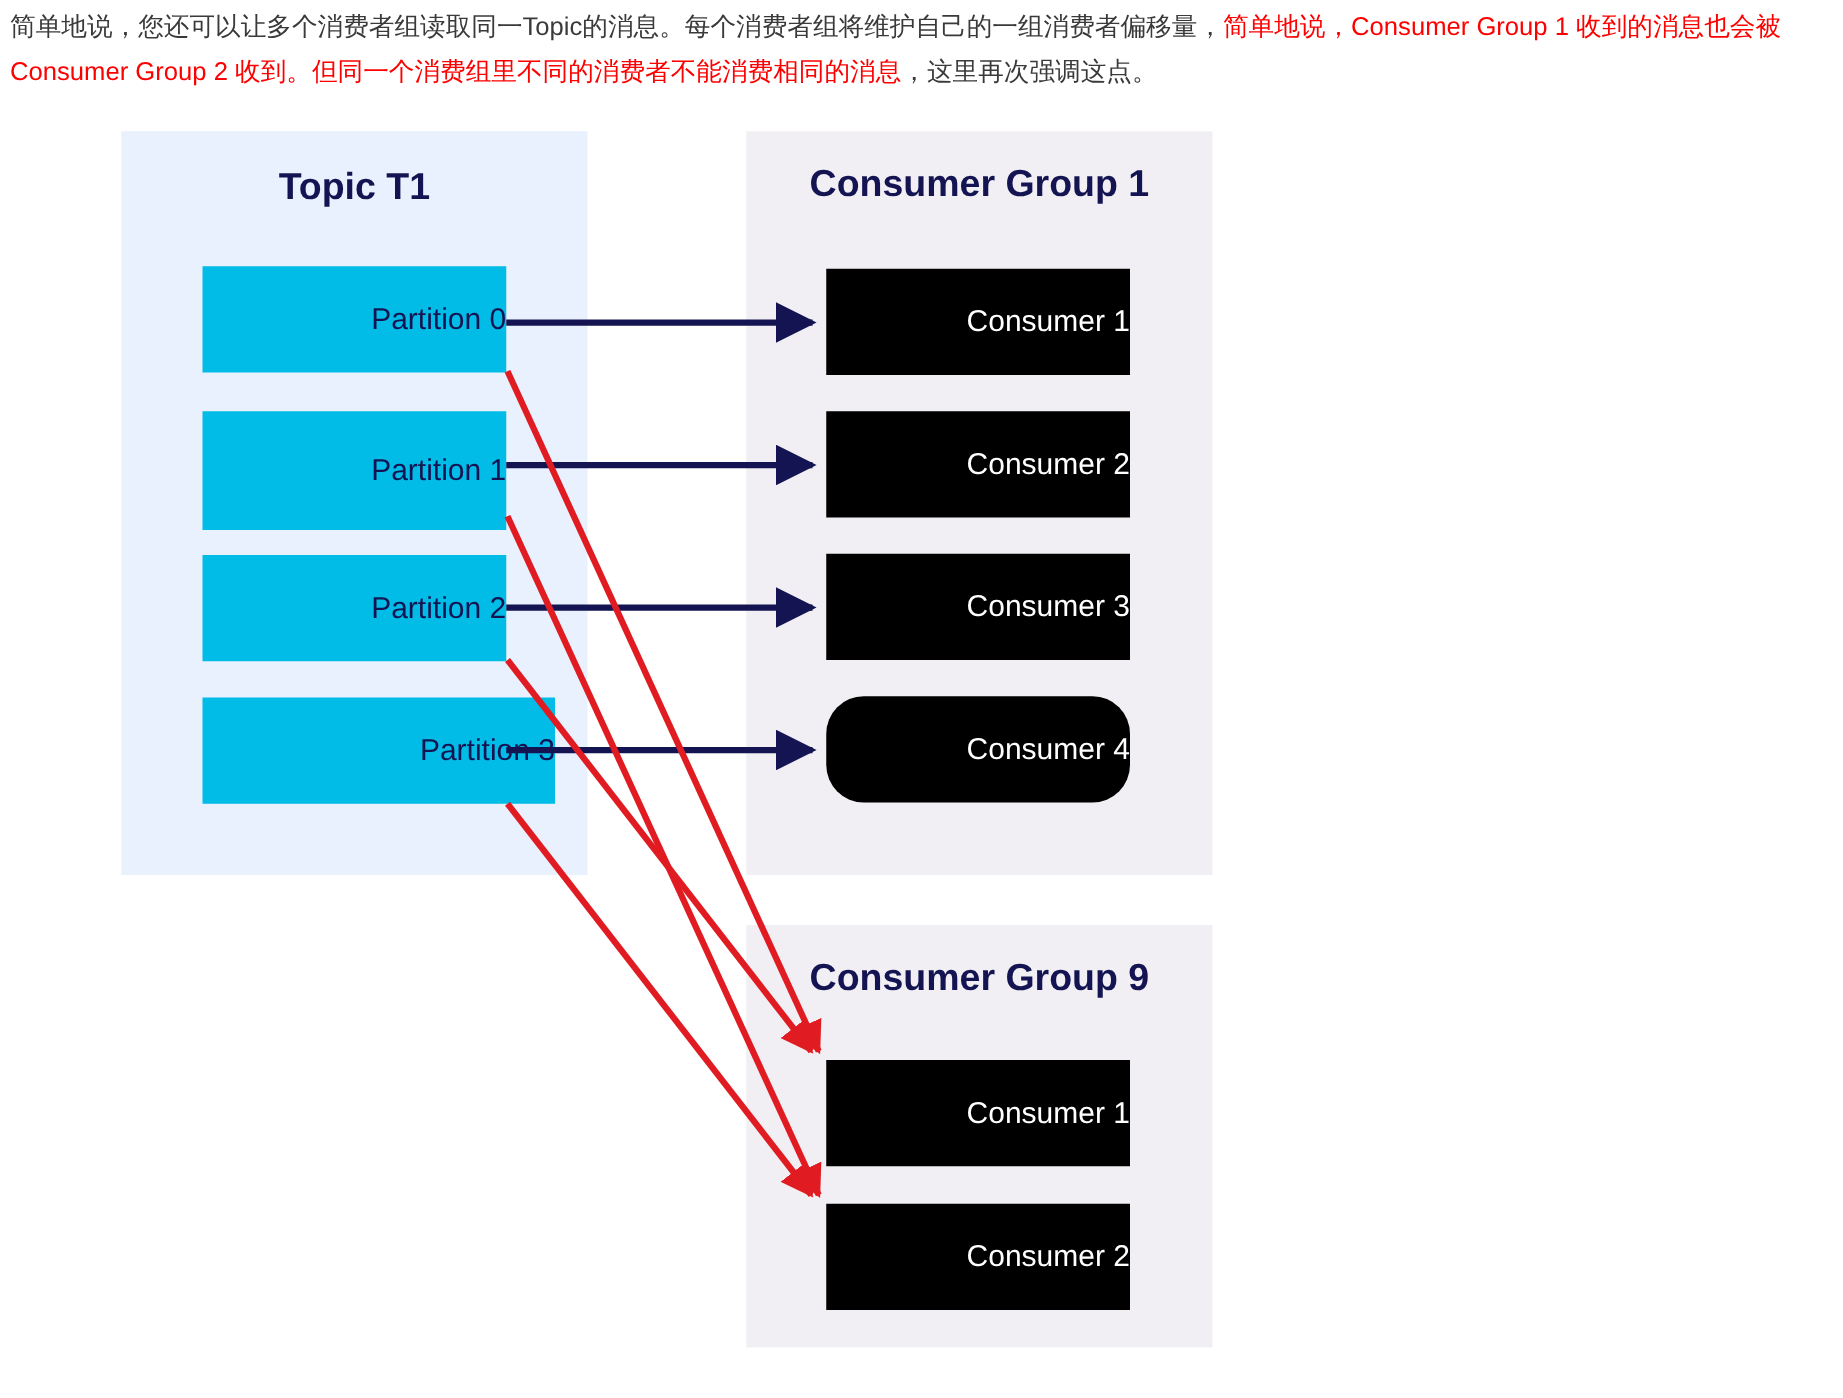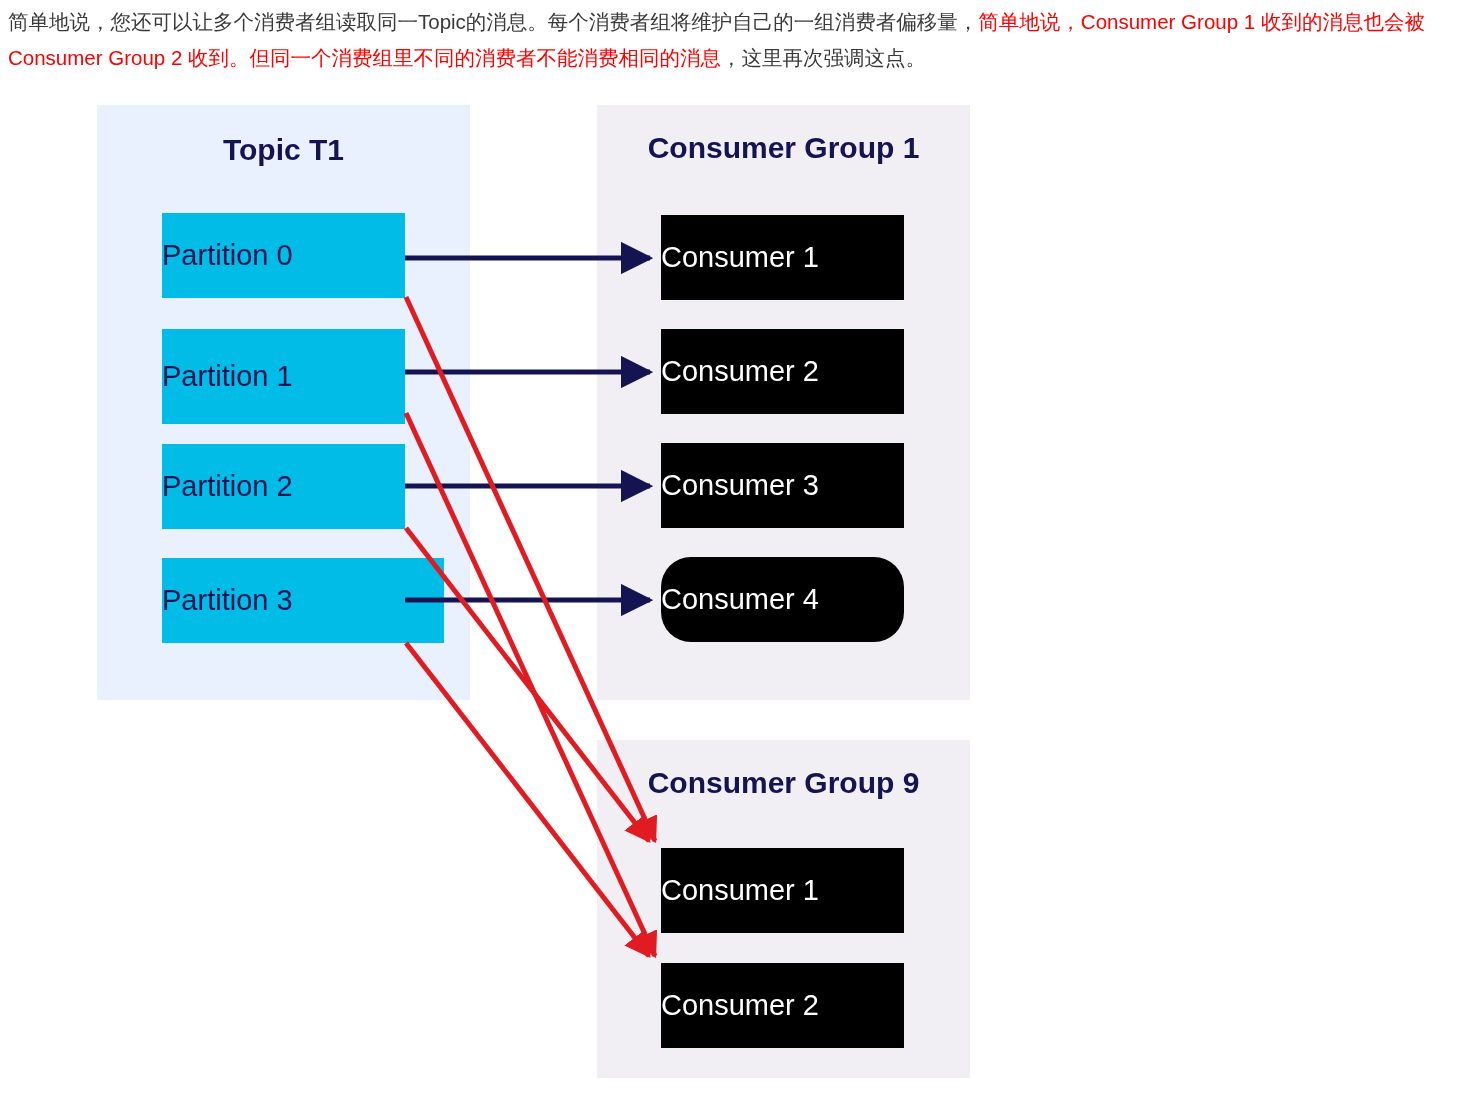--- a/index.html
+++ b/index.html
@@ -55,22 +55,22 @@
     white-space: nowrap;
   }
   .panel-title.topic  { font-size: 30px; top: 28px; }
   .panel-title.group  { font-size: 30px; top: 26px; }
 
   .node {
     position: absolute;
     box-sizing: border-box;
     display: flex;
     align-items: center;
-    justify-content: flex-start;
-    font-size: 29px;
+    justify-content: flex-end;
+    font-size: 24px;
     white-space: nowrap;
   }
   .node-partition {
     background: #00bce7;
     color: #141452;
   }
   .node-consumer {
     background: #000000;
     color: #ffffff;
   }

